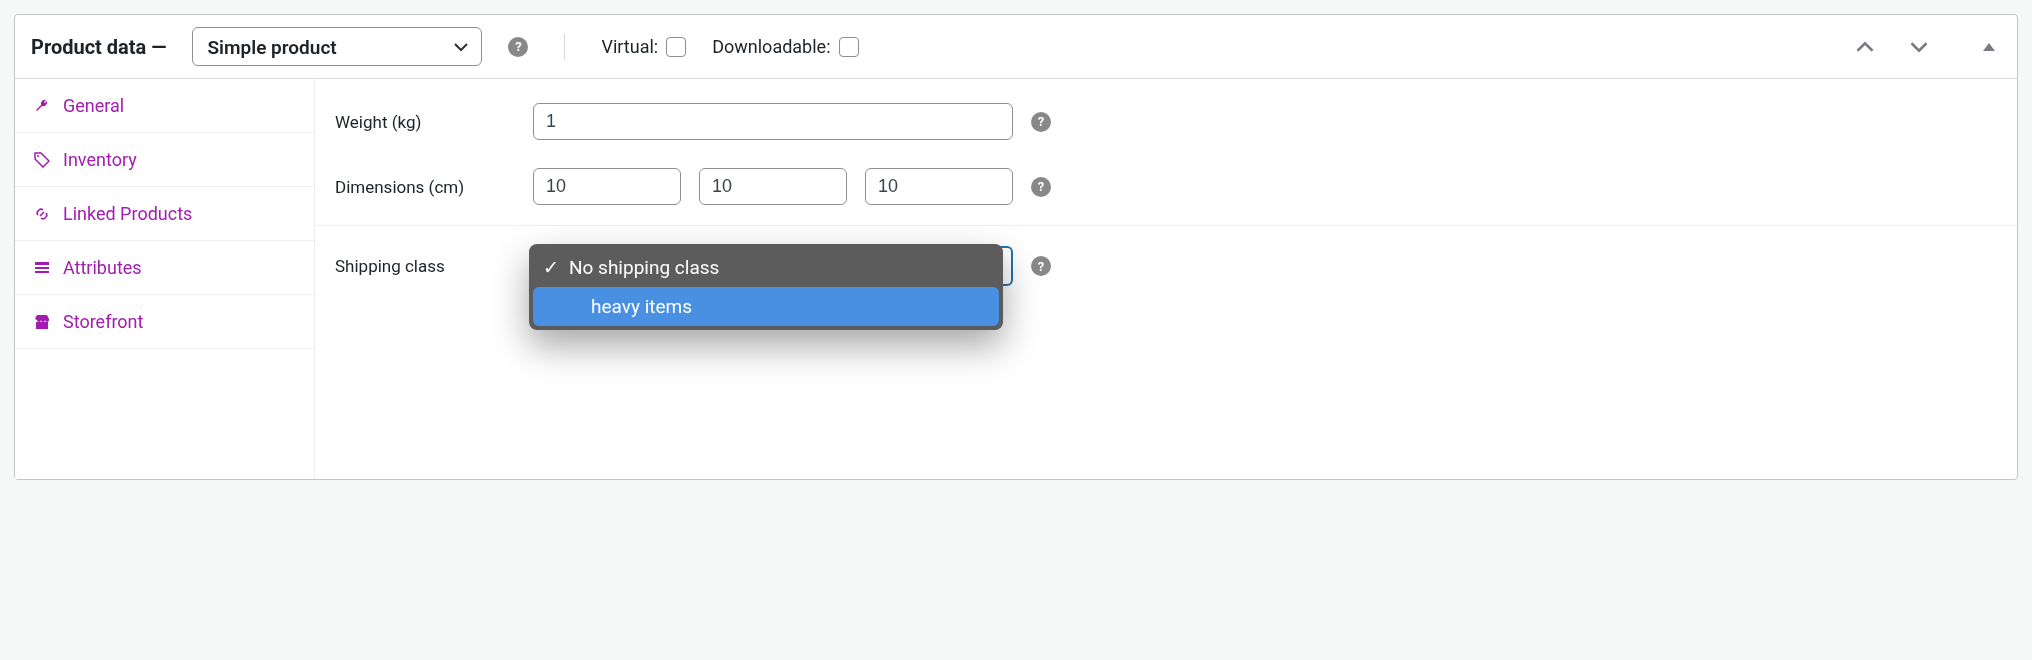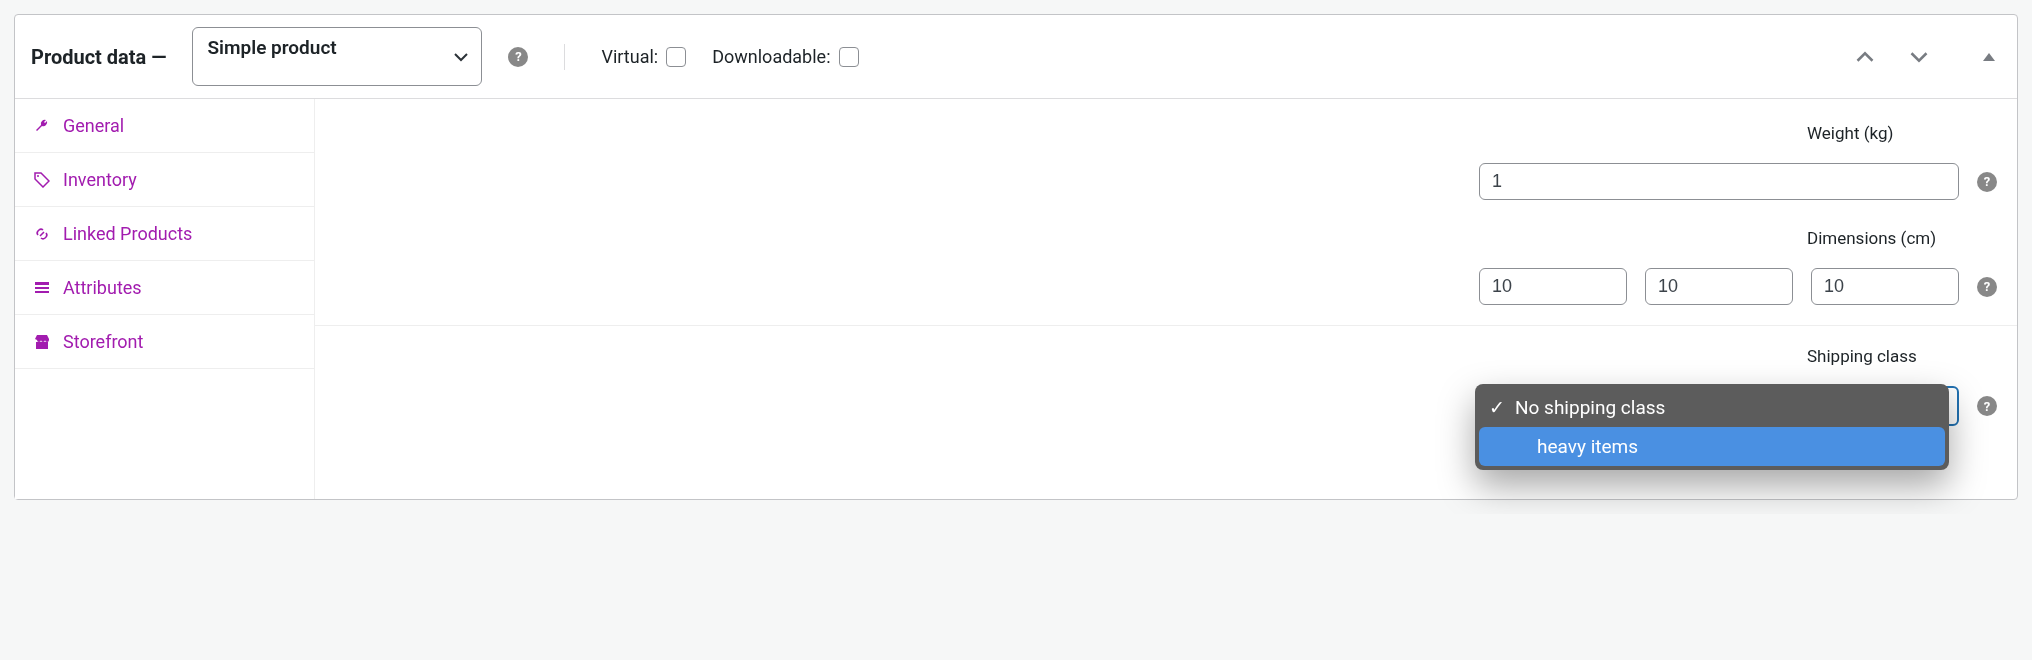--- a/index.html
+++ b/index.html
@@ -25,21 +25,21 @@
   }
   .panel-title {
     font-weight: 700;
     font-size: 20px;
     white-space: nowrap;
   }
   .type-select {
     position: relative;
     border: 1px solid #8c8f94;
     border-radius: 6px;
-    padding: 8px 40px 26px 14px;
+    padding: 8px 40px 6px 14px;
     font-size: 19px;
     font-weight: 600;
     min-width: 290px;
     cursor: pointer;
     background: #fff;
   }
   .type-select .chev {
     position: absolute;
     right: 12px; top: 50%;
     transform: translateY(-50%);
@@ -108,24 +108,23 @@
     color: inherit;
     flex-shrink: 0;
   }
   .sidebar-item.active .icon { color: #3c434a; }
   .content {
     flex: 1;
     padding: 10px 0 24px 0;
   }
   .form-row {
     display: flex;
-    align-items: flex-end;
+    align-items: center;
     padding: 14px 20px;
-    gap: 20px;
-    flex-direction: column;
+    gap: 8px;
   }
   .form-row .label {
     width: 190px;
     font-size: 17px;
     color: #1d2327;
   }
   .form-row .field {
     display: flex;
     align-items: center;
     gap: 18px;

